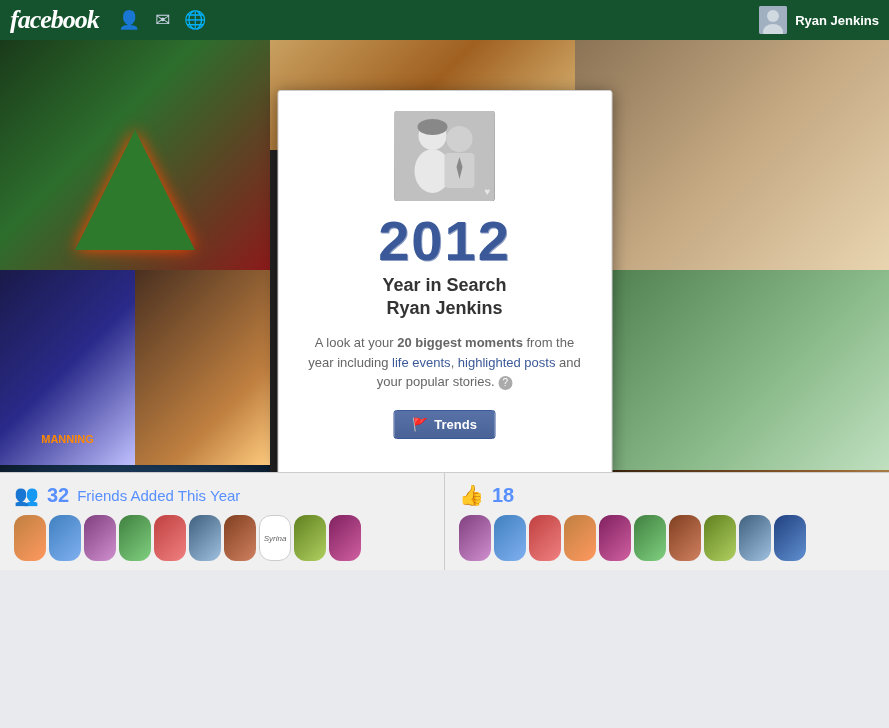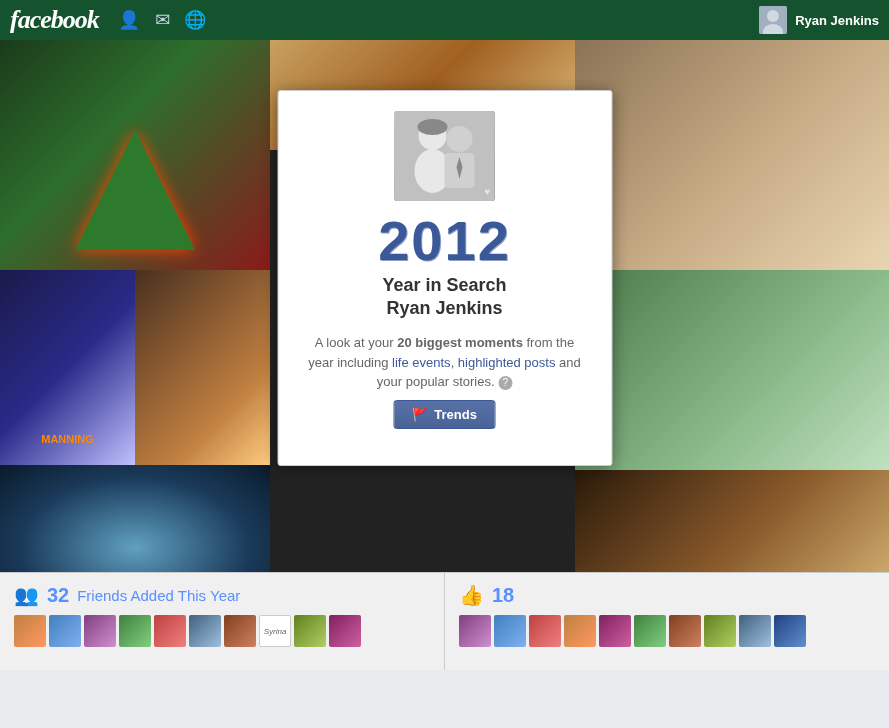--- a/index.html
+++ b/index.html
@@ -78,21 +78,21 @@
     .user-avatar svg { width: 100%; height: 100%; }
     .username {
       color: white;
       font-size: 13px;
       font-weight: bold;
     }
 
     
     #photo-collage {
       position: relative;
-      height: 532px;
+      height: 432px;
       background: #222;
       overflow: hidden;
     }
 
     
     .photo-tile {
       position: absolute;
       background: #555;
       overflow: hidden;
     }
@@ -192,21 +192,21 @@
     #review-name {
       font-size: 18px;
       font-weight: bold;
       color: #333;
       margin-bottom: 14px;
     }
     #review-desc {
       font-size: 13px;
       color: #666;
       line-height: 1.5;
-      margin-bottom: 8px;
+      margin-bottom: 18px;
     }
     #review-desc strong {
       font-weight: bold;
     }
     #review-desc .link-text {
       color: #3b5998;
       text-decoration: none;
     }
     #review-desc .help-icon {
       display: inline-block;
@@ -274,22 +274,22 @@
       font-size: 15px;
       font-weight: normal;
     }
     .panel-thumbs {
       display: flex;
       gap: 3px;
       flex-wrap: wrap;
     }
     .thumb {
       width: 32px;
-      height: 32px;
-      border-radius: 2px;
+      height: 46px;
+      border-radius: 12px;
       background: #aaa;
     }
     .thumb-1 { background: linear-gradient(135deg, #c08040, #ff9960); }
     .thumb-2 { background: linear-gradient(135deg, #4080c0, #80b0f0); }
     .thumb-3 { background: linear-gradient(135deg, #804080, #d090d0); }
     .thumb-4 { background: linear-gradient(135deg, #408040, #80d080); }
     .thumb-5 { background: linear-gradient(135deg, #c04040, #f08080); }
     .thumb-6 { background: linear-gradient(135deg, #406080, #a0c0e0); }
     .thumb-7 { background: linear-gradient(135deg, #804020, #d08060); }
     .thumb-8 { background: linear-gradient(135deg, #204080, #6090d0); }

